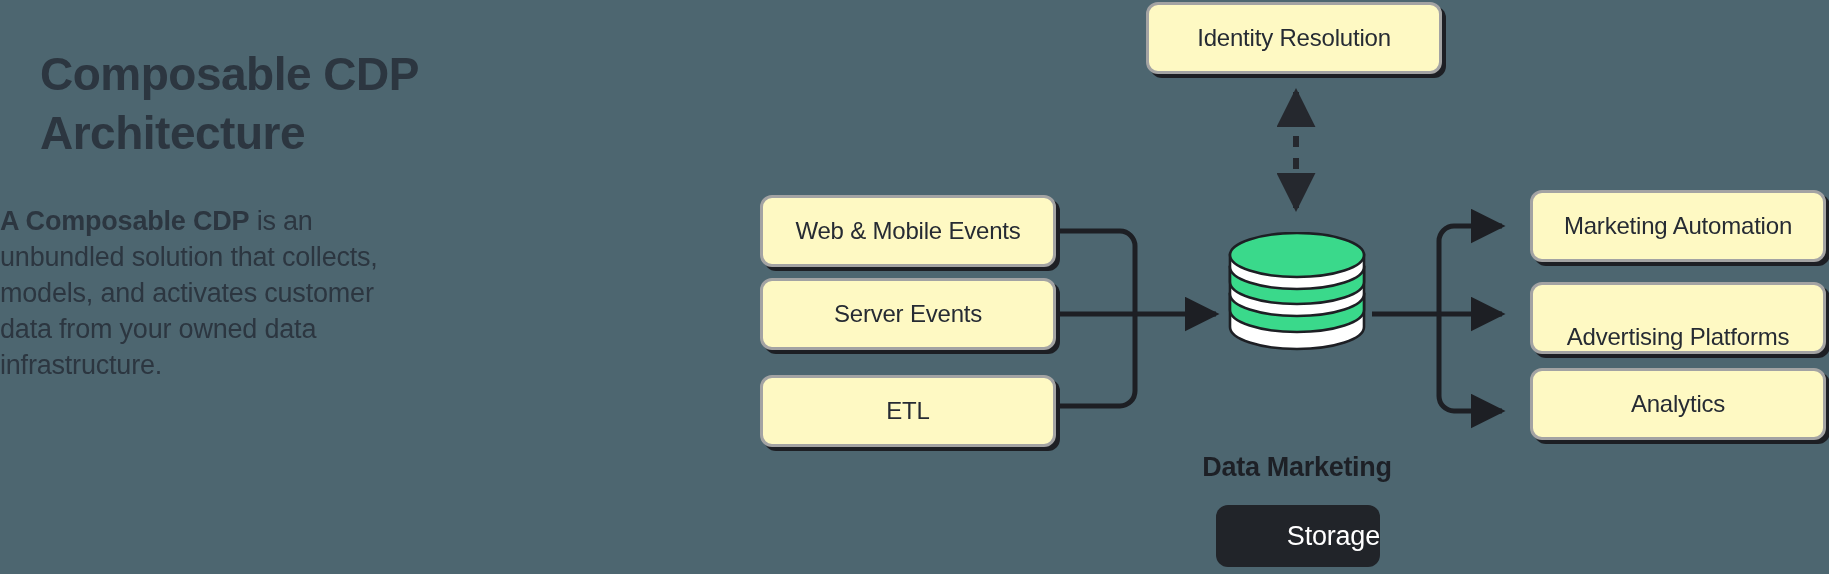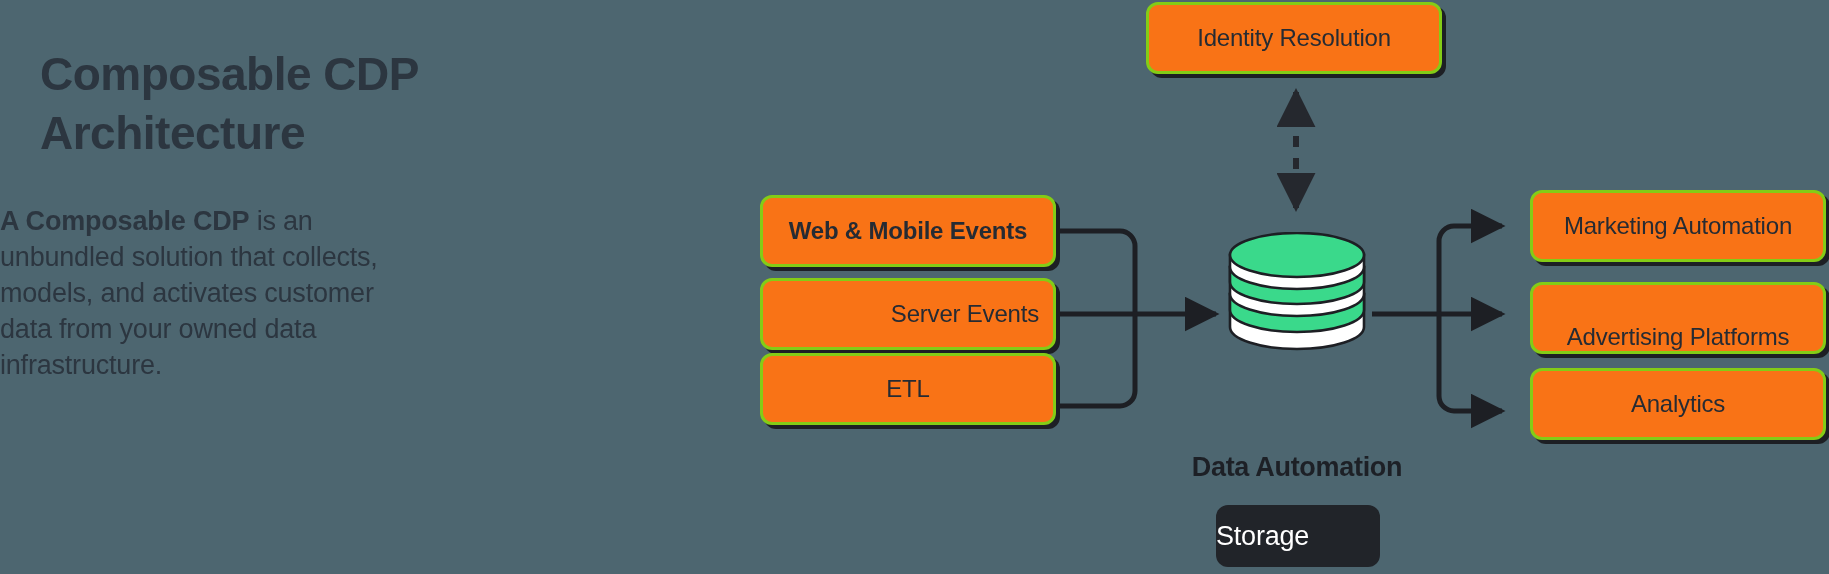--- a/index.html
+++ b/index.html
@@ -48,22 +48,22 @@
     letter-spacing: -0.2px;
   }
 
   .body-copy b {
     font-weight: bold;
   }
 
   
   .node {
     position: absolute;
-    background: #f97316;
-    border: 3px solid #84cc16;
+    background: #fef9c3;
+    border: 3px solid #a3a3a3;
     border-radius: 12px;
     box-shadow: 4px 4px 0 0 #1d1f24;
     display: flex;
     align-items: center;
     justify-content: center;
     color: #262b33;
     font-size: 24px;
     letter-spacing: -0.2px;
     text-align: center;
     padding: 0 14px;
@@ -71,23 +71,23 @@
 
   
   #node-identity {
     left: 1146px;
     top: 2px;
     width: 296px;
     height: 72px;
   }
 
   
-  #node-web    { left: 760px; top: 195px; width: 296px; height: 72px; font-weight: bold; }
-  #node-server { left: 760px; top: 278px; width: 296px; height: 72px; justify-content: flex-end; }
-  #node-etl    { left: 760px; top: 353px; width: 296px; height: 72px; }
+  #node-web    { left: 760px; top: 195px; width: 296px; height: 72px; }
+  #node-server { left: 760px; top: 278px; width: 296px; height: 72px; }
+  #node-etl    { left: 760px; top: 375px; width: 296px; height: 72px; }
 
   
   #node-marketing   { left: 1530px; top: 190px; width: 296px; height: 72px; }
   #node-advertising { left: 1530px; top: 282px; width: 296px; height: 72px; align-items: flex-end; }
   #node-analytics   { left: 1530px; top: 368px; width: 296px; height: 72px; }
 
   
   #db-wrap {
     position: absolute;
     left: 1227px;
@@ -113,21 +113,21 @@
   #storage-badge {
     position: absolute;
     left: 1216px;
     top: 505px;
     width: 164px;
     height: 62px;
     background: #212429;
     border-radius: 12px;
     display: flex;
     align-items: center;
-    justify-content: flex-start;
+    justify-content: flex-end;
     color: #ffffff;
     font-size: 27px;
     letter-spacing: -0.2px;
   }
 
   
   #wires {
     position: absolute;
     left: 0;
     top: 0;
@@ -212,19 +212,19 @@
 
         <path d="M 3 50 a 67 22 0 0 0 134 0 L 137 35 L 3 35 Z" fill="#3ad98b"></path>
 
         <path d="M 3 35 a 67 22 0 0 0 134 0 L 137 23 L 3 23 Z" fill="#ffffff"></path>
 
         <ellipse cx="70" cy="23" rx="67" ry="22" fill="#3ad98b"></ellipse>
       </g>
     </svg>
   </div>
 
-  <div id="dw-label">Data Automation</div>
+  <div id="dw-label">Data Marketing</div>
 
   <div id="storage-badge">
     <span>Storage</span>
   </div>
 
 </div>
 
 </body></html>

